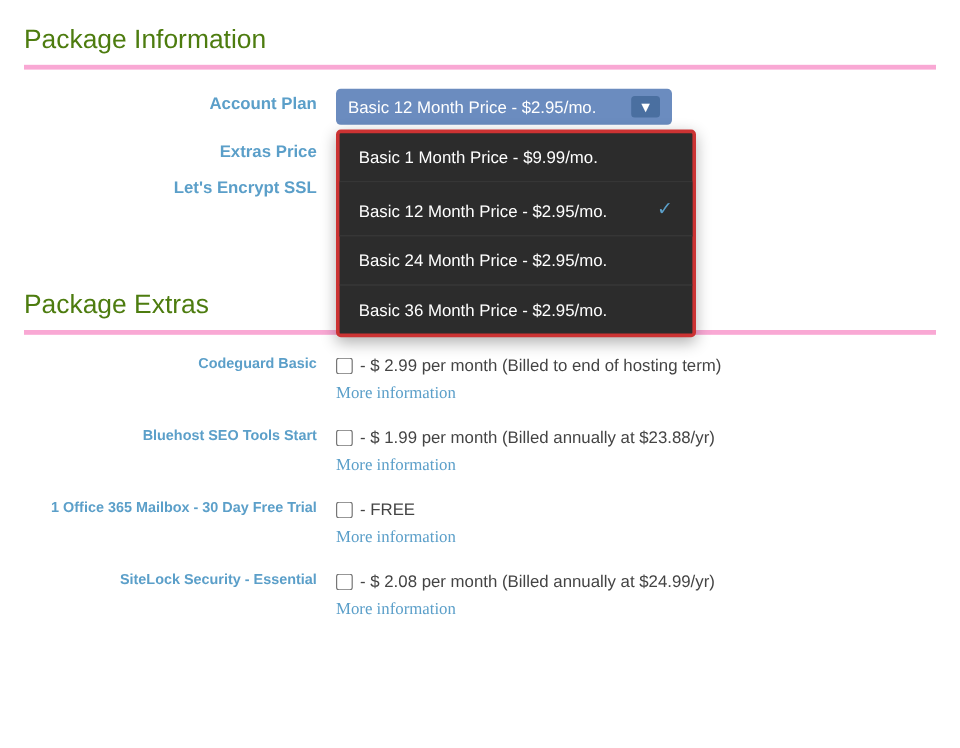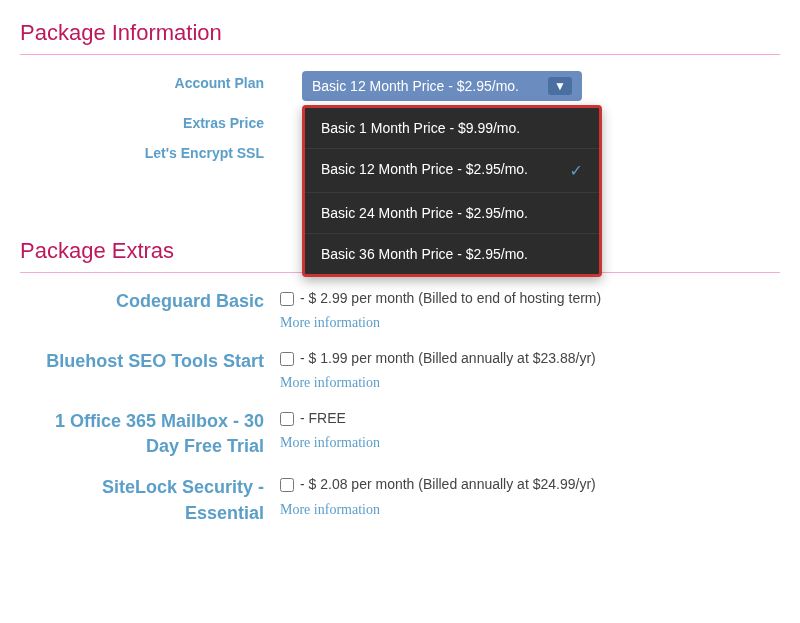--- a/index.html
+++ b/index.html
@@ -7,32 +7,31 @@
       font-family: Arial, sans-serif;
       background: #fff;
       color: #333;
       font-size: 14px;
       padding: 20px;
       max-width: 800px;
     }
 
     .section-title {
       font-size: 22px;
-      color: #be185d;
+      color: #4d7c0f;
       font-weight: 300;
       margin-bottom: 16px;
-      border-bottom: 1px solid #f9a8d4;
+      border-bottom: 4px solid #f9a8d4;
       padding-bottom: 8px;
     }
 
     .form-row {
       display: flex;
       align-items: flex-start;
       margin-bottom: 10px;
-      gap: 22px;
     }
 
     .form-label {
       width: 260px;
       text-align: right;
       padding-right: 16px;
       color: #5b9fc9;
       font-size: 14px;
       font-weight: 600;
       padding-top: 4px;
@@ -78,21 +77,21 @@
       min-width: 300px;
       z-index: 100;
       box-shadow: 0 4px 12px rgba(0,0,0,0.3);
     }
 
     .dropdown-item {
       padding: 12px 16px;
       color: #fff;
       font-size: 14px;
       display: flex;
-      align-items: flex-start;
+      align-items: flex-end;
       justify-content: space-between;
       cursor: pointer;
       border-bottom: 1px solid #3a3a3a;
     }
 
     .dropdown-item:last-child {
       border-bottom: none;
     }
 
     .dropdown-item.selected {
@@ -114,21 +113,21 @@
       display: flex;
       align-items: flex-start;
       margin-bottom: 16px;
     }
 
     .extras-label {
       width: 260px;
       text-align: right;
       padding-right: 16px;
       color: #5b9fc9;
-      font-size: 18px;
+      font-size: 12px;
       font-weight: 600;
       flex-shrink: 0;
       line-height: 1.4;
     }
 
     .extras-value {
       flex: 1;
       font-size: 14px;
       color: #444;
       line-height: 1.4;

